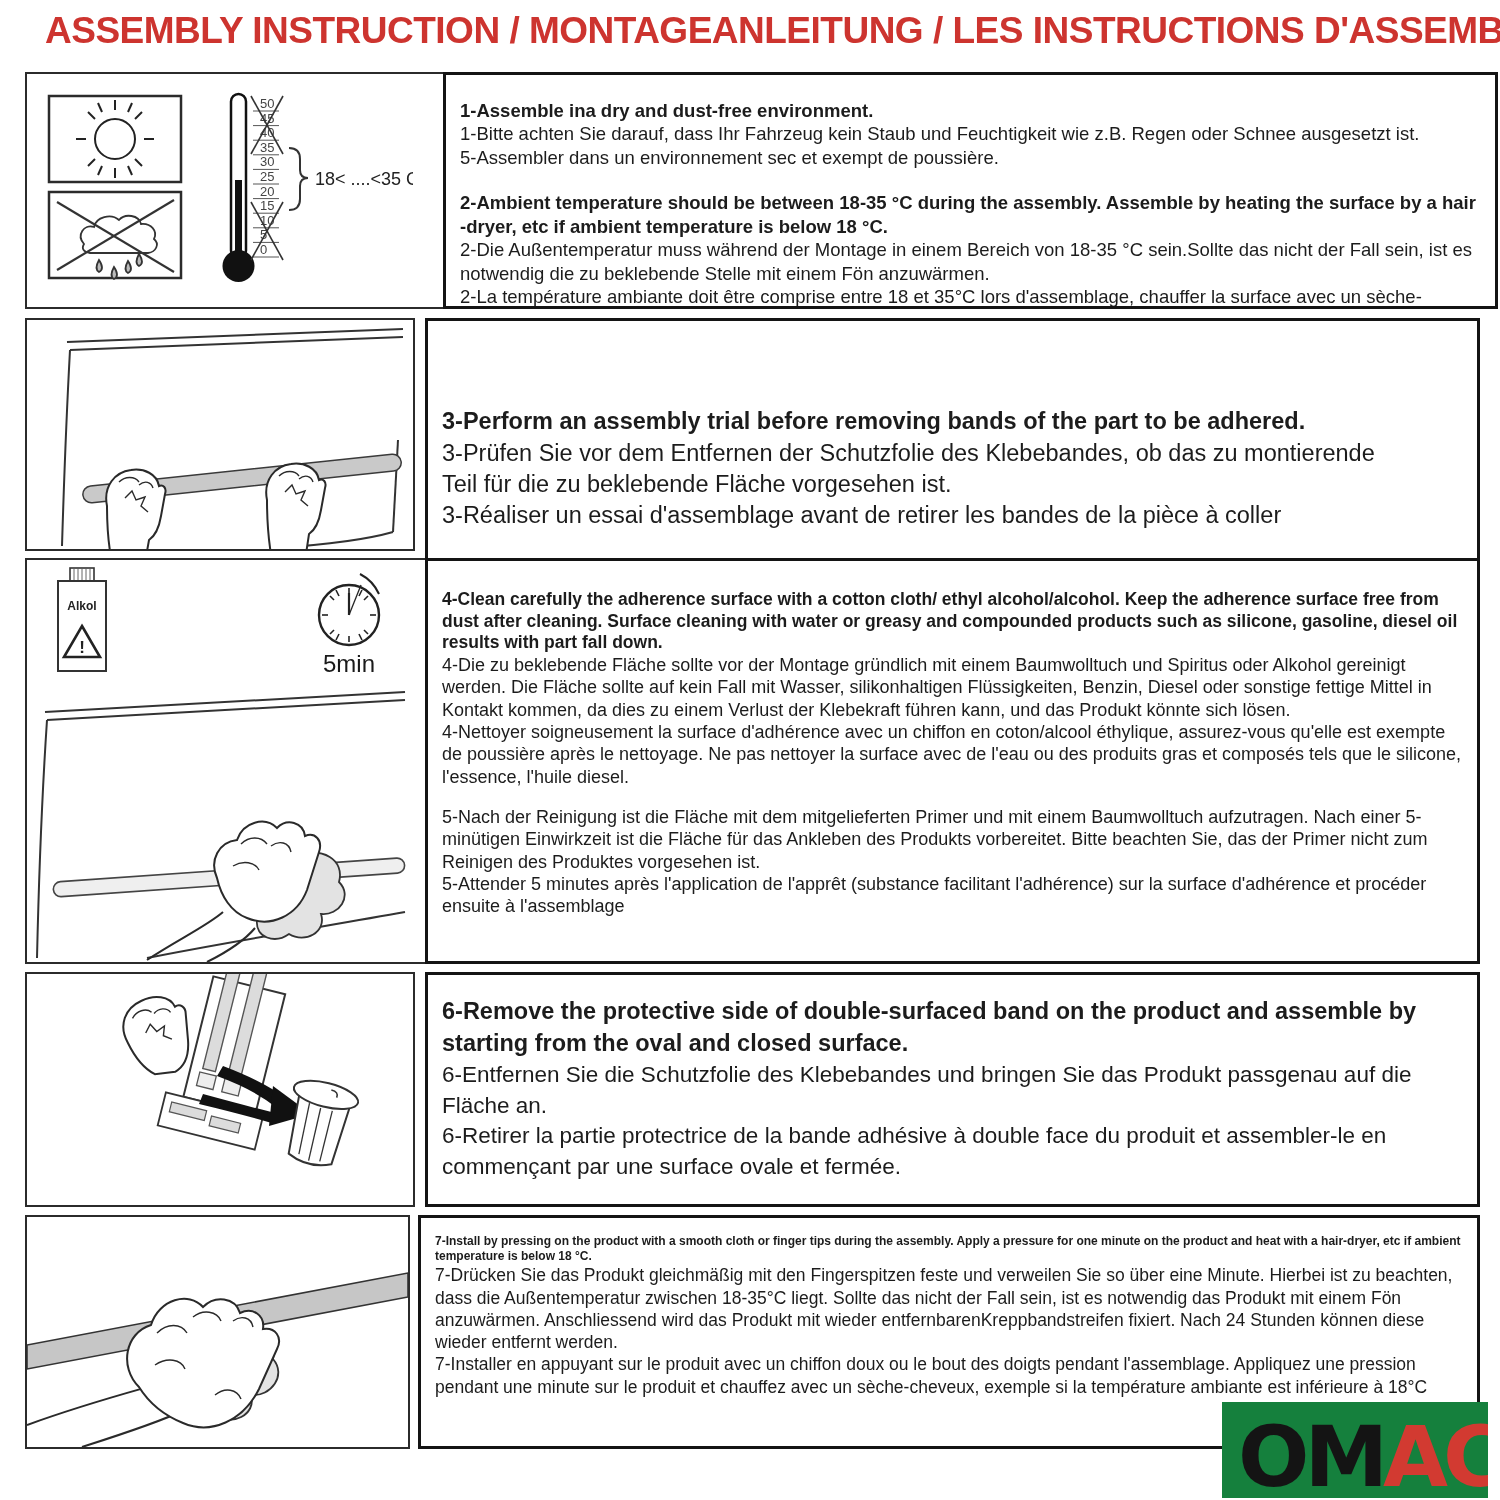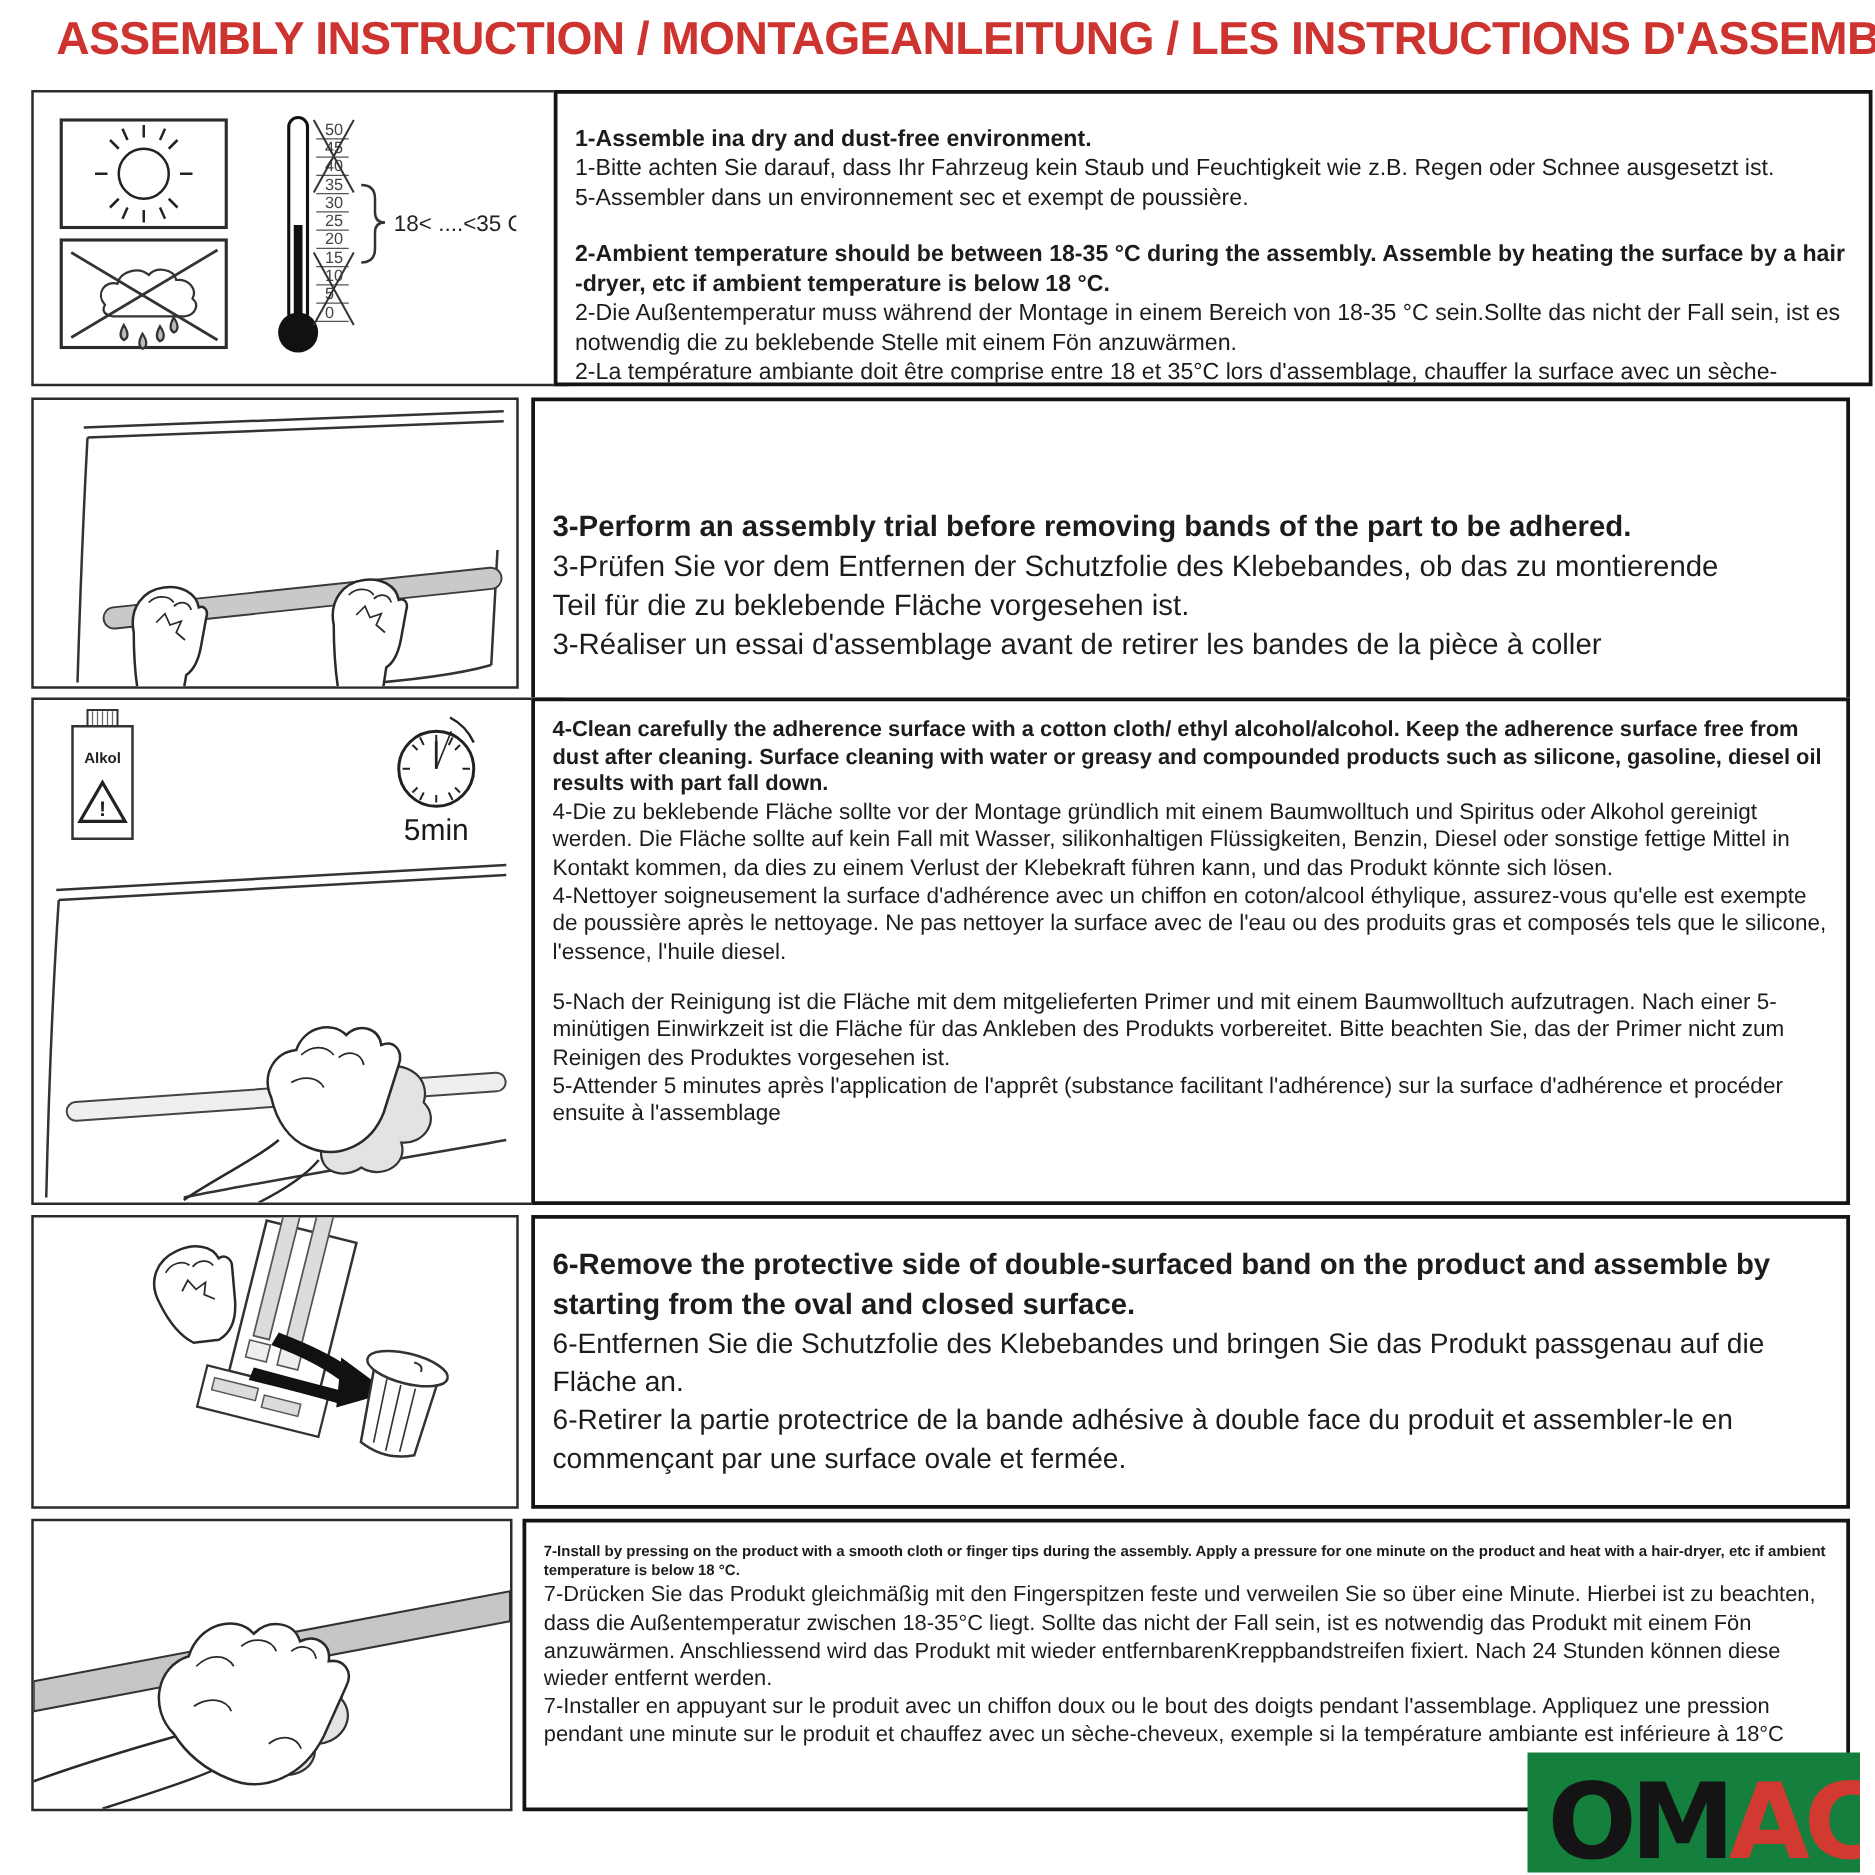--- a/index.html
+++ b/index.html
@@ -195,21 +195,21 @@
       <rect x="26" y="310" width="352" height="15" rx="7.5" fill="#efefef" stroke="#444" stroke-width="1.6" transform="rotate(-4 200 318)"></rect>
       <g>
         <path d="M268,296 C296,286 318,300 312,322 C326,336 312,356 294,354 C300,372 278,384 262,374 C248,384 228,378 230,360 C218,352 220,334 234,328 Z" fill="#e3e3e3" stroke="#333" stroke-width="1.8"></path>
         <path d="M190,318 C182,300 192,282 210,280 C216,262 238,256 250,268 C260,258 276,262 278,276 C288,272 296,280 292,292 L280,330 C270,356 244,368 220,358 C204,352 194,336 190,318 Z" fill="#fff" stroke="#2a2a2a" stroke-width="2"></path>
         <path d="M214,284 C222,276 234,276 240,284 M244,286 C252,280 262,282 264,292 M206,306 C216,300 228,302 232,310" fill="none" stroke="#2a2a2a" stroke-width="1.4"></path>
         <path d="M120,400 C150,380 180,366 196,352 M180,402 C204,390 218,380 228,368" fill="none" stroke="#2a2a2a" stroke-width="2"></path>
       </g>
     </svg>
   </div>
 
-  <div class="box tbox fs-c" style="left:425px;top:558px;width:1055px;height:406px;padding-top:12px;">
+  <div class="box tbox fs-c" style="left:425px;top:558px;width:1055px;height:406px;padding-top:28px;">
     <p class="b" style="font-size:17.5px">4-Clean carefully the adherence surface with a cotton cloth/ ethyl alcohol/alcohol. Keep the adherence surface free from dust after cleaning. Surface cleaning with water or greasy and compounded products such as silicone, gasoline, diesel oil results with part fall down.</p>
     <p>4-Die zu beklebende Fläche sollte vor der Montage gründlich mit einem Baumwolltuch und Spiritus oder Alkohol gereinigt werden. Die Fläche sollte auf kein Fall mit Wasser, silikonhaltigen Flüssigkeiten, Benzin, Diesel oder sonstige fettige Mittel in Kontakt kommen, da dies zu einem Verlust der Klebekraft führen kann, und das Produkt könnte sich lösen.</p>
     <p>4-Nettoyer soigneusement la surface d'adhérence avec un chiffon en coton/alcool éthylique, assurez-vous qu'elle est exempte de poussière après le nettoyage. Ne pas nettoyer la surface avec de l'eau ou des produits gras et composés tels que le silicone, l'essence, l'huile diesel.</p>
     <div class="gap-sm" style="height:18px"></div>
     <p>5-Nach der Reinigung ist die Fläche mit dem mitgelieferten Primer und mit einem Baumwolltuch aufzutragen. Nach einer 5-minütigen Einwirkzeit ist die Fläche für das Ankleben des Produkts vorbereitet. Bitte beachten Sie, das der Primer nicht zum Reinigen des Produktes vorgesehen ist.</p>
     <p>5-Attender 5 minutes après l'application de l'apprêt (substance facilitant l'adhérence) sur la surface d'adhérence et procéder ensuite à l'assemblage</p>
   </div>
 
   <div class="box ibox" style="left:25px;top:972px;width:390px;height:235px;">
     <svg width="386" height="231" viewBox="0 0 386 231">

